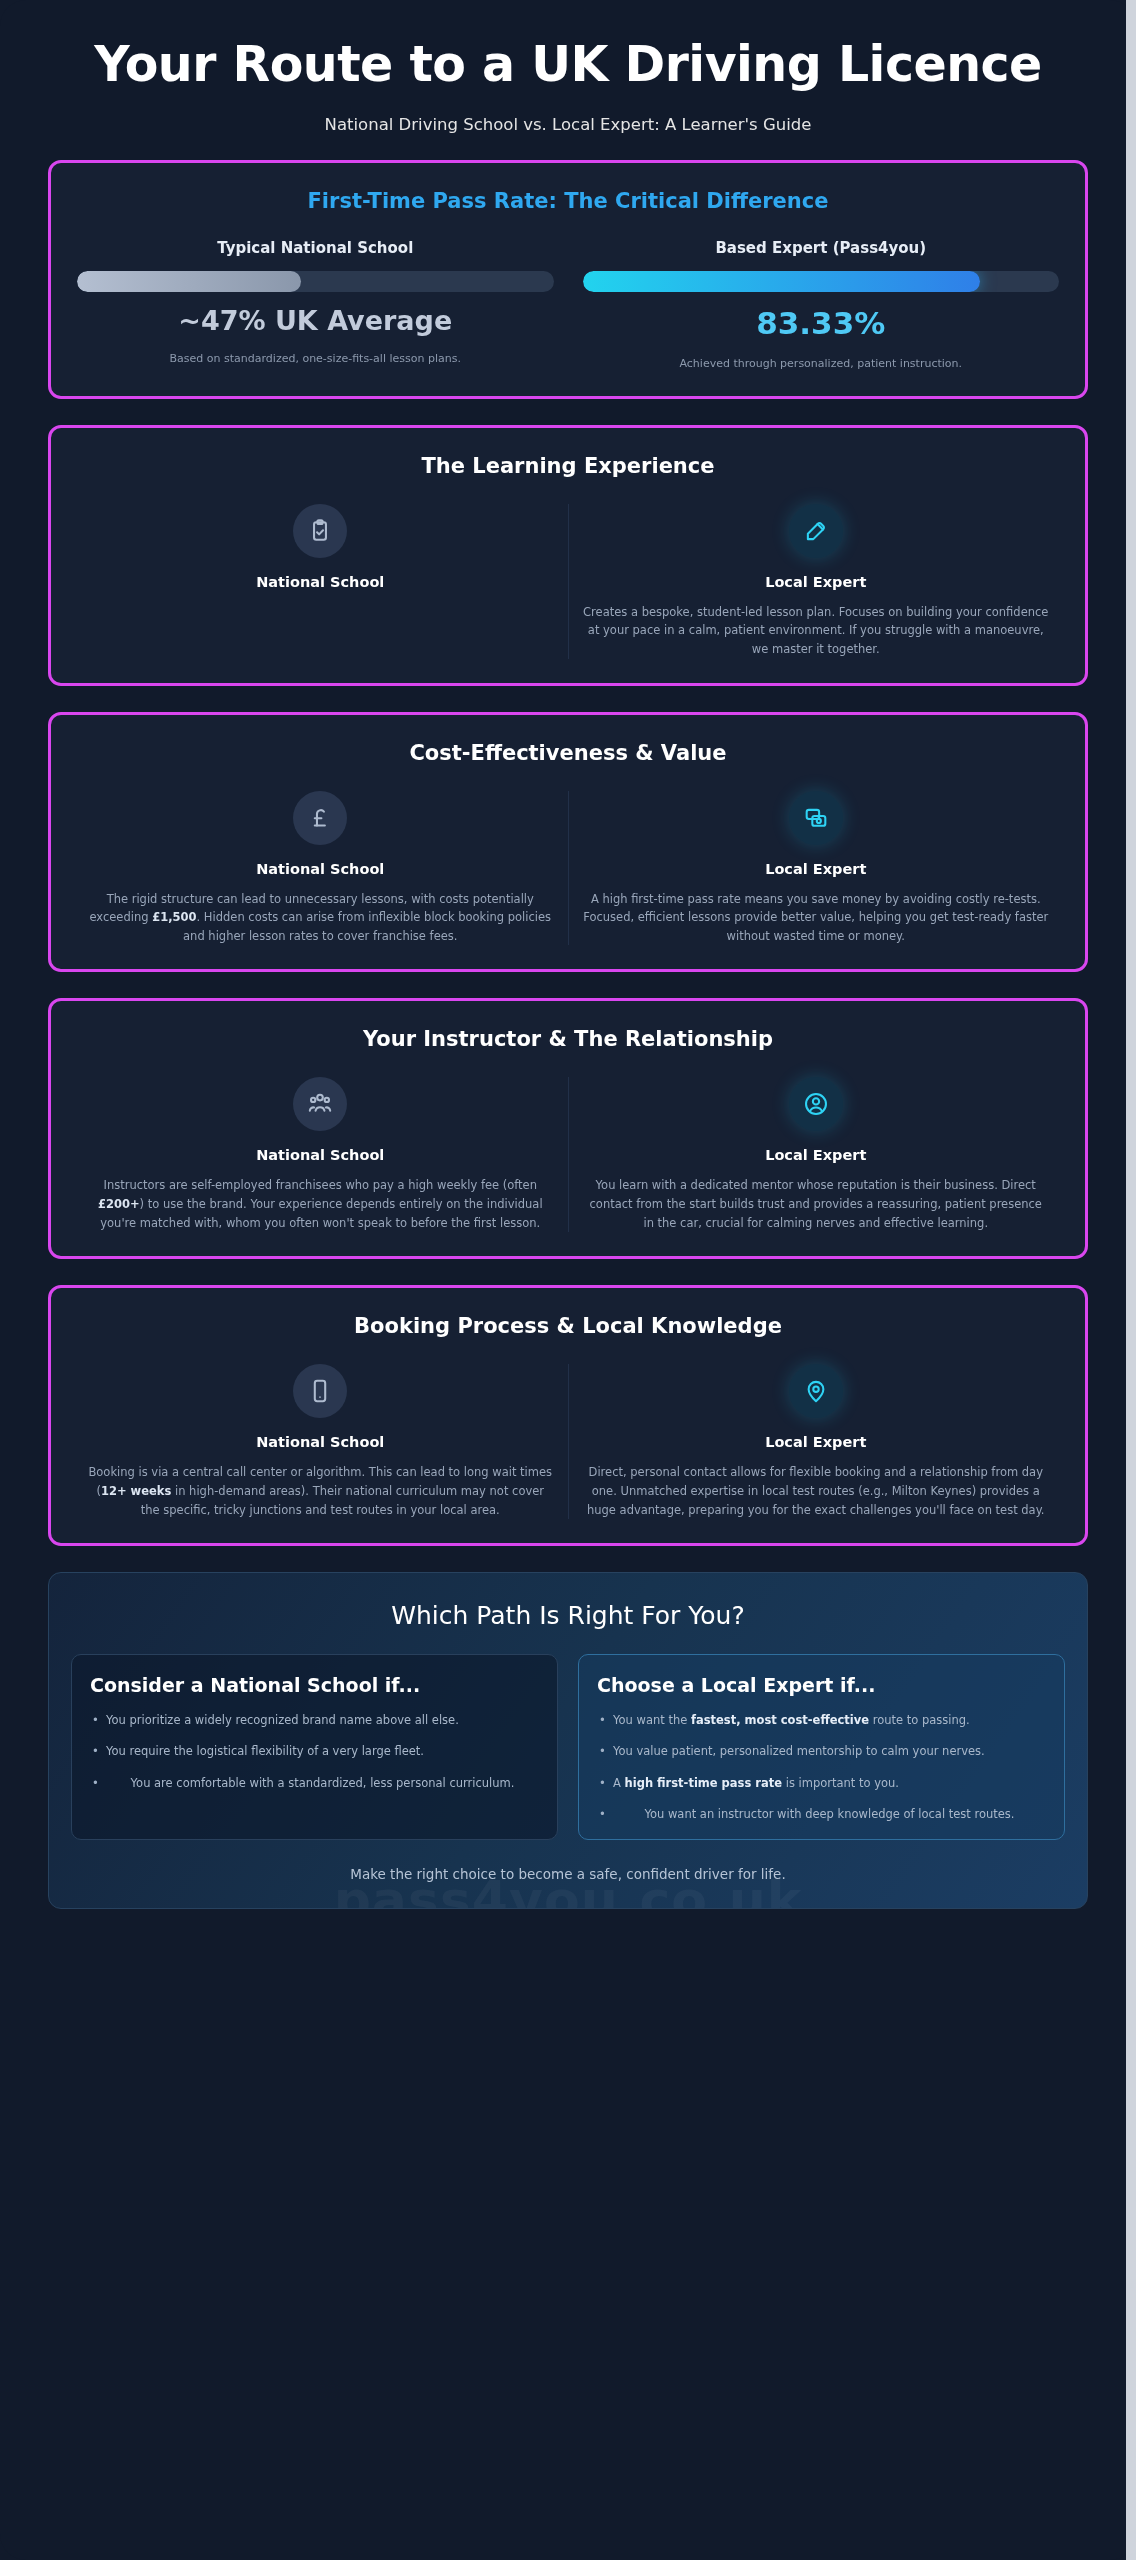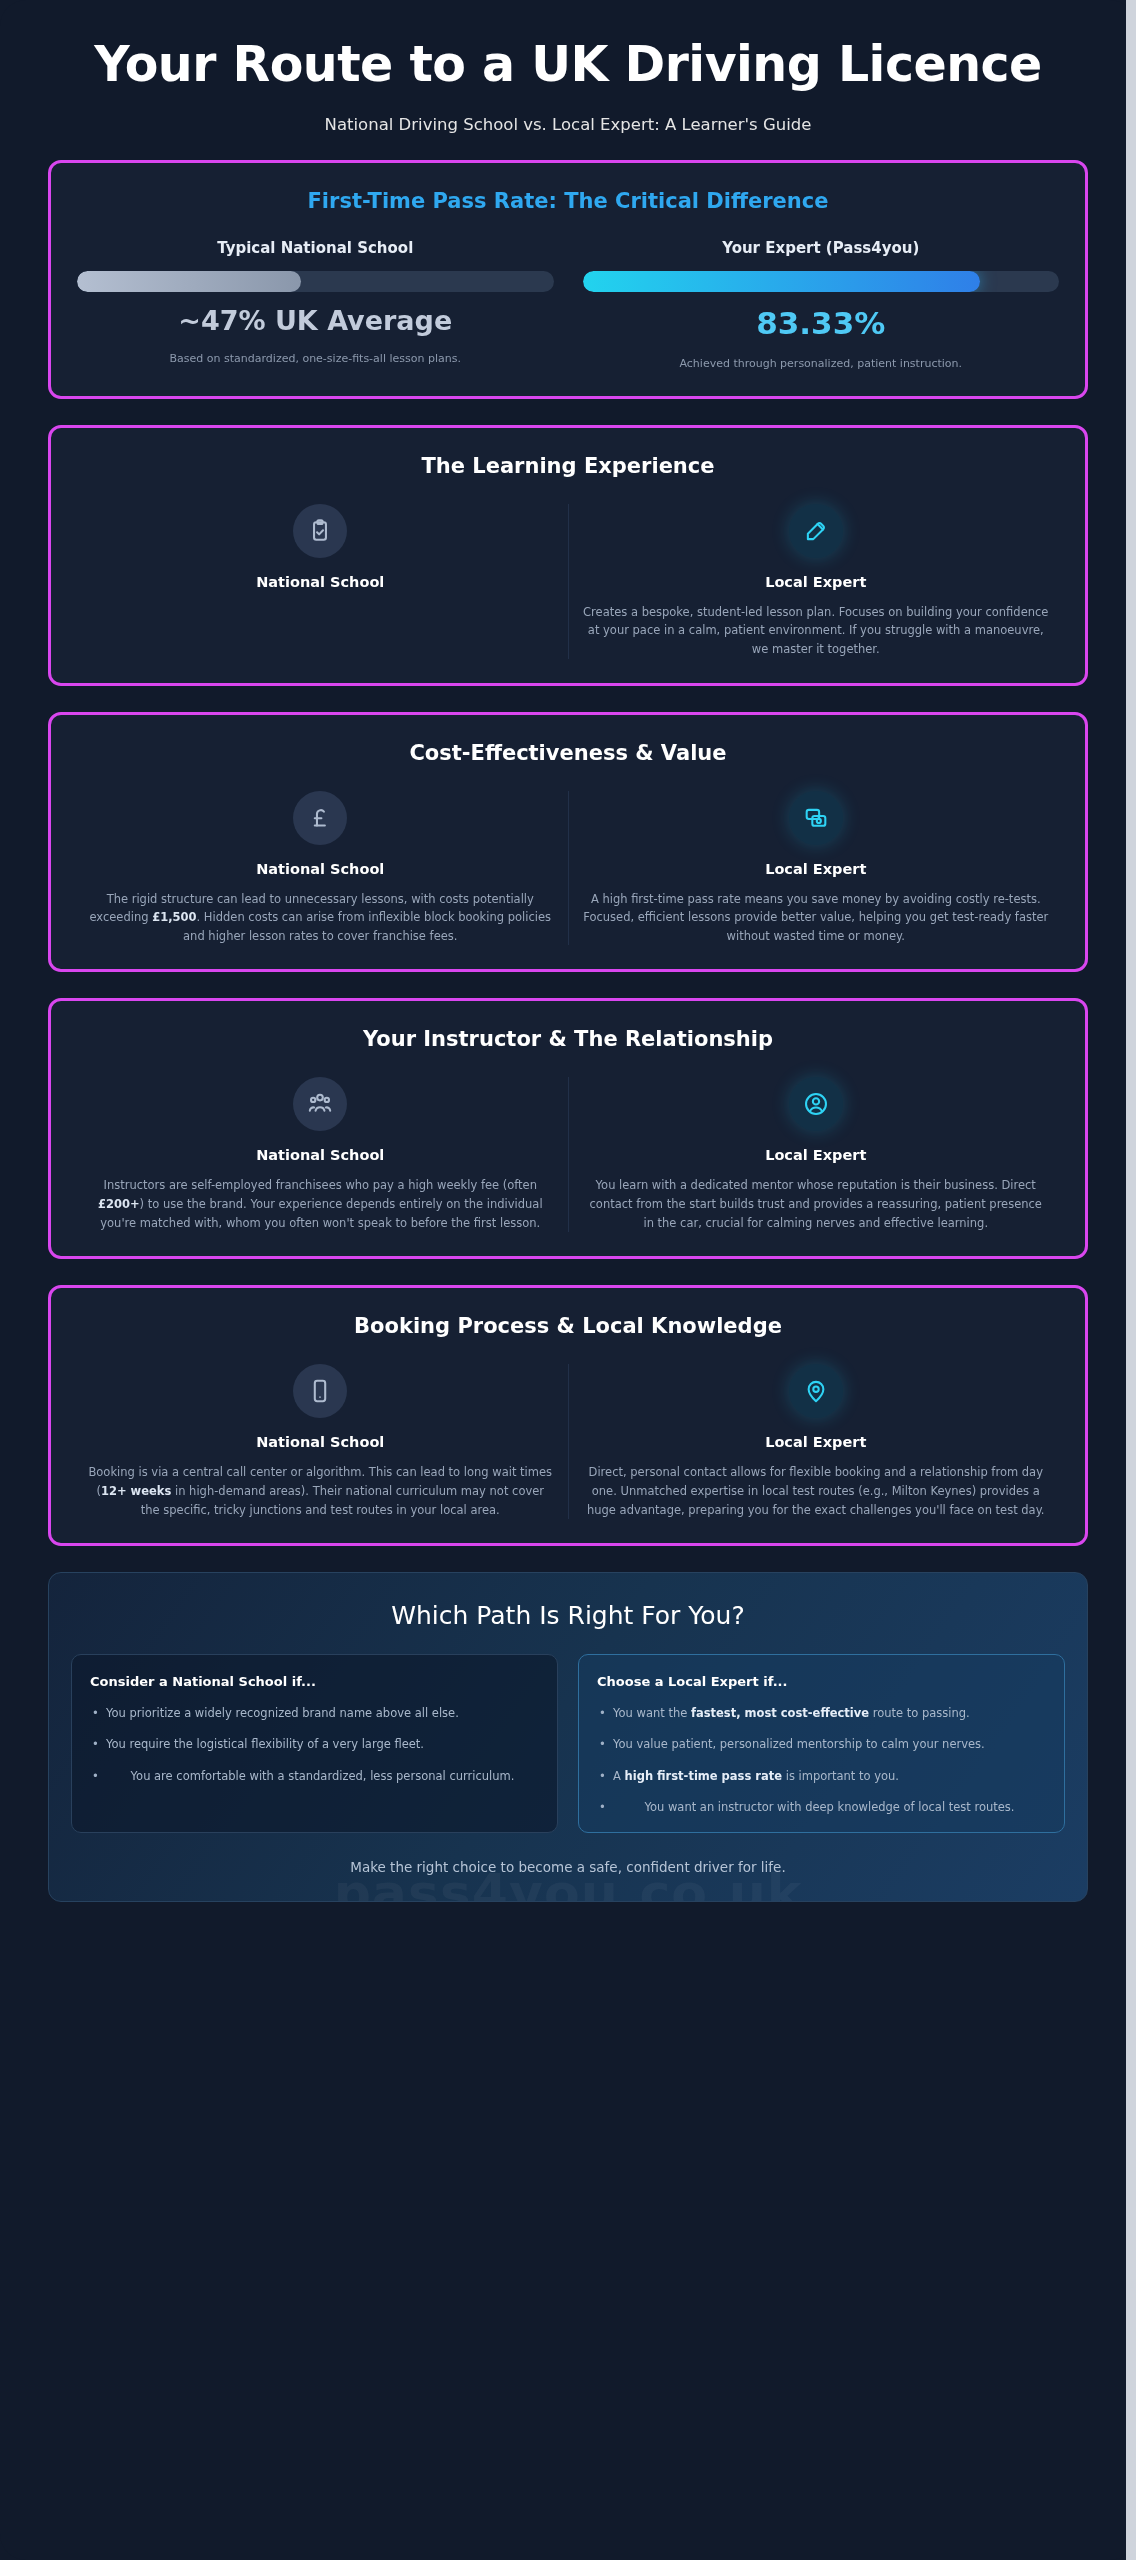--- a/index.html
+++ b/index.html
@@ -185,21 +185,21 @@
   }
   .choice.nat {
     background: rgba(12,25,43,0.62);
     border: 1px solid #29405c;
   }
   .choice.loc {
     background: rgba(22,58,94,0.55);
     border: 1px solid #2f6f9e;
   }
   .choice h3 {
-    font-size: 13px;
+    font-size: 19px;
     font-weight: bold;
     color: #ffffff;
     margin-bottom: 15px;
   }
   .choice ul { list-style: none; }
   .choice li {
     font-size: 11.5px;
     line-height: 1.58;
     color: #a9b8cb;
     margin-bottom: 13px;
@@ -252,21 +252,21 @@
         <div class="rate">
           <div class="rate-head">Typical National School</div>
           <div class="track">
             <div class="fill national" id="fill-national" style="width: 47%;"></div>
           </div>
           <div class="rate-value">~47% UK Average</div>
           <div class="rate-note">Based on standardized, one-size-fits-all lesson plans.</div>
         </div>
 
         <div class="rate">
-          <div class="rate-head">Your Expert (Pass4you)</div>
+          <div class="rate-head">Based Expert (Pass4you)</div>
           <div class="track">
             <div class="fill local" id="fill-local" style="width: 83.33%;"></div>
           </div>
           <div class="rate-value hl">83.33%</div>
           <div class="rate-note">Achieved through personalized, patient instruction.</div>
         </div>
 
       </div>
     </div>
 

